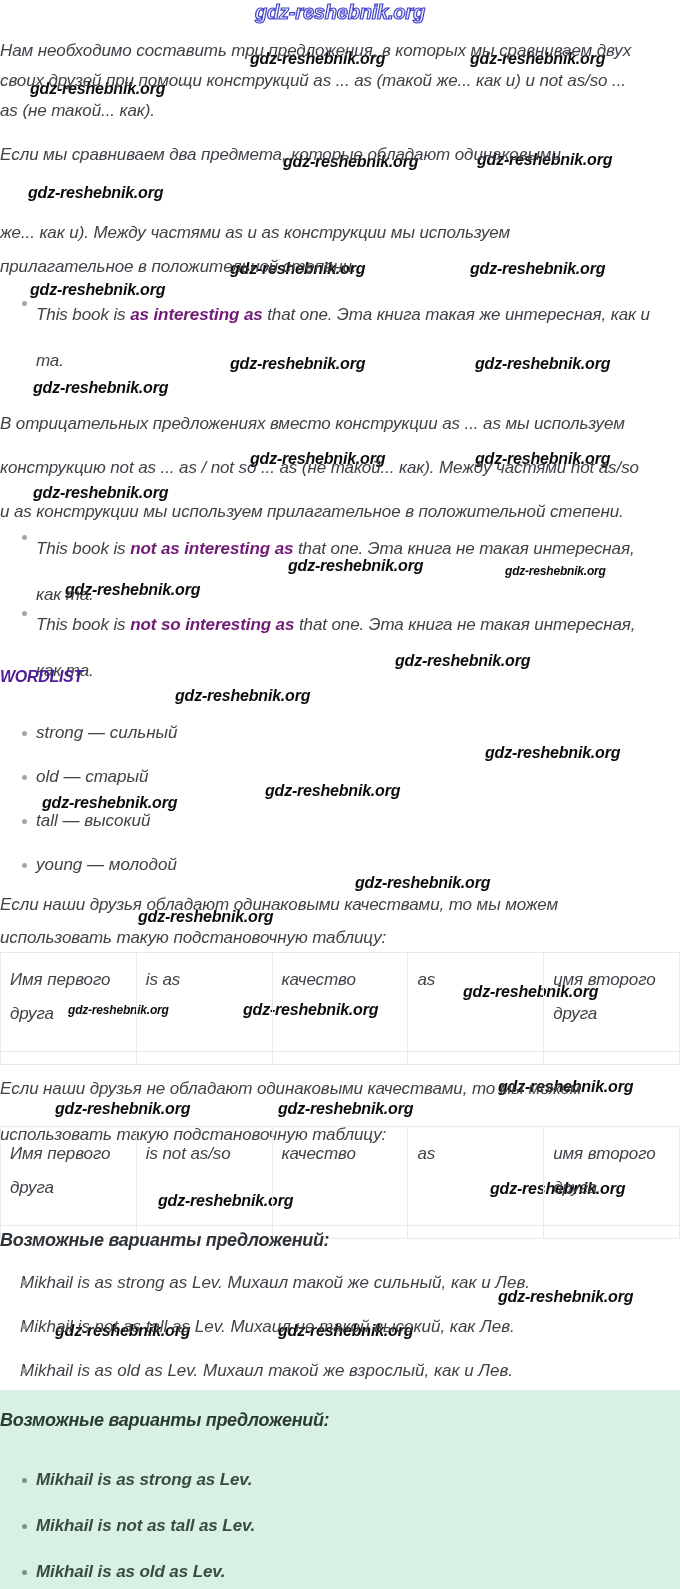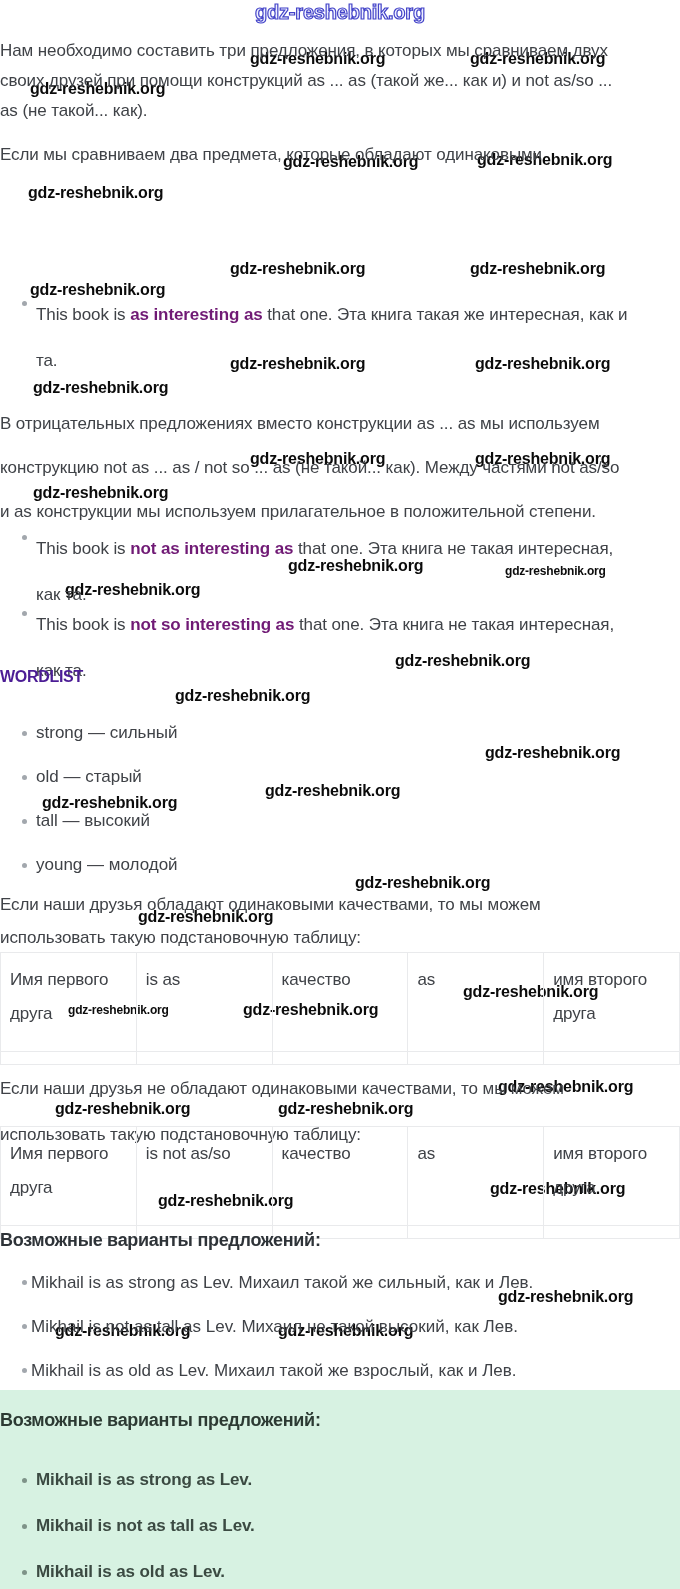--- a/index.html
+++ b/index.html
@@ -1,18 +1,18 @@
 <!DOCTYPE html>
 <html><head>
 <meta charset="utf-8">
 <style>
   html,body{margin:0;padding:0;background:#fff;}
   .page{
     position:relative;width:680px;height:1589px;background:#ffffff;overflow:hidden;
-    font-family:"Liberation Sans",sans-serif;color:#3f4247;
+    font-family:"Liberation Sans",sans-serif;color:#3f4247;font-style:italic;
   }
   
   .blk{position:absolute;left:0;}
   .line{font-size:17px;line-height:inherit;white-space:nowrap;letter-spacing:-0.1px;}
   b{color:#701a75;}
   
   #p1{top:36px;line-height:30px;}
   #p2a{top:138px;line-height:34px;}
   #p2b{top:216px;line-height:34px;}
   #p3{top:402px;line-height:44px;}
@@ -38,21 +38,21 @@
   #table2{top:1126px;}
   .subst-table td{
     border:1px solid #e9eaec;vertical-align:top;padding:10px 8px 10px 9px;
     font-size:17px;line-height:34px;color:#3f4247;letter-spacing:-0.1px;
   }
   .subst-table tr.main td{height:78px;}
   .subst-table tr.spacer td{height:12px;padding:0;}
   
   #variants-title{top:1230px;font-size:18px;font-weight:700;color:#2e3338;letter-spacing:-0.3px;}
   #variants{top:1272px;}
-  .var-item{position:relative;height:44px;padding-left:31px;font-size:17px;line-height:22px;}
+  .var-item{position:relative;height:44px;padding-left:20px;font-size:17px;line-height:22px;}
   .var-item .dot{position:absolute;left:22px;top:8px;width:5px;height:5px;border-radius:50%;background:#a2a7ad;}
   
   #answer{position:absolute;left:0;top:1390px;width:680px;height:199px;background:#d7f2e2;}
   #answer-title{position:absolute;left:0;top:20px;font-size:18px;font-weight:700;color:#2c3a33;letter-spacing:-0.3px;}
   #answer-list{position:absolute;left:0;top:78px;width:680px;}
   .ans-item{position:relative;height:46px;padding-left:36px;font-size:17px;line-height:24px;
     color:#3b4a42;font-weight:600;letter-spacing:-0.1px;}
   .ans-item .dot{position:absolute;left:22px;top:10px;width:5px;height:5px;border-radius:50%;background:#7e9388;}
   
   .wm{
@@ -118,20 +118,24 @@
 
   <div class="blk" id="p1">
     <div class="line">Нам необходимо составить три предложения, в которых мы сравниваем двух</div>
     <div class="line">своих друзей при помощи конструкций as ... as (такой же... как и) и not as/so ...</div>
     <div class="line">as (не такой... как).</div>
   </div>
 
   <div class="blk" id="p2a">
     <div class="line">Если мы сравниваем два предмета, которые обладают одинаковыми</div>
   </div>
+  <div class="blk" id="p2b">
+    <div class="line">же... как и). Между частями as и as конструкции мы используем</div>
+    <div class="line">прилагательное в положительной степени.</div>
+  </div>
 
   <div class="bullet" id="ex-pos">
     <span class="dot"></span>
     <div class="line"><span>This book is </span><b>as interesting as</b><span> that one. Эта книга такая же интересная, как и</span></div>
     <div class="line">та.</div>
   </div>
 
   <div class="blk" id="p3">
     <div class="line">В отрицательных предложениях вместо конструкции as ... as мы используем</div>
     <div class="line">конструкцию not as ... as / not so ... as (не такой... как). Между частями not as/so</div>

